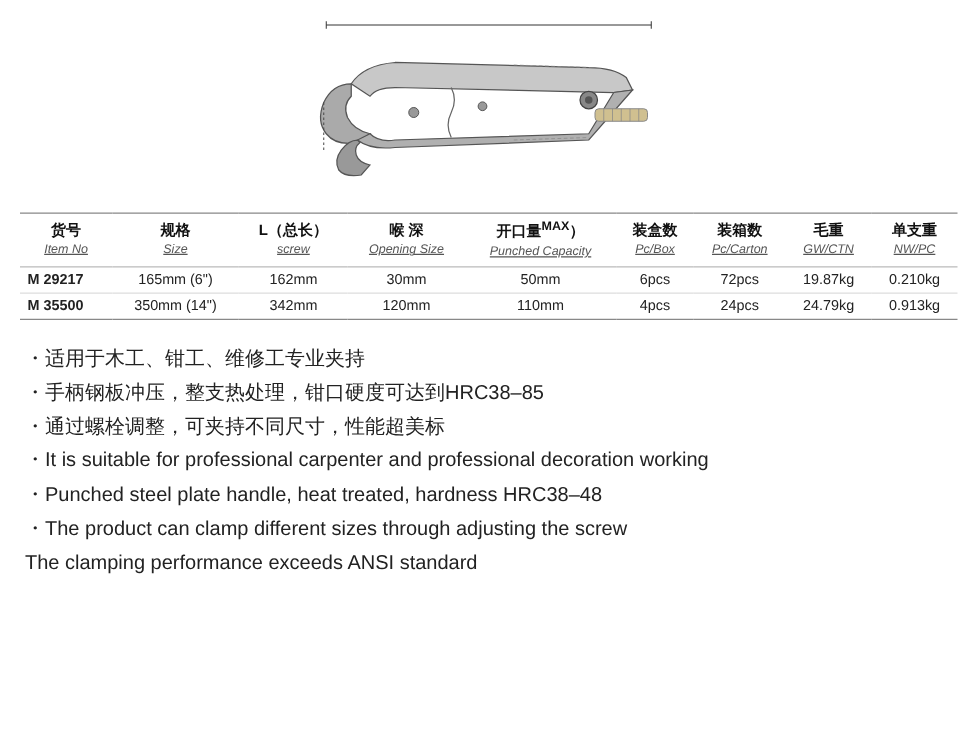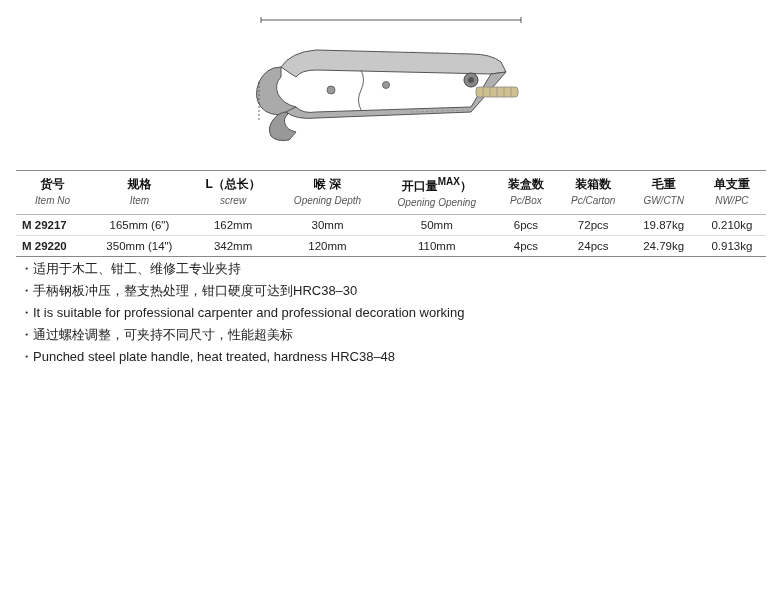--- a/index.html
+++ b/index.html
@@ -96,26 +96,27 @@
     .th-main {
       font-size: 12px;
       font-weight: bold;
       color: #111;
     }
 
     .th-sub {
       font-size: 10px;
       color: #555;
       font-style: italic;
+      text-decoration: underline;
     }
 
     
     .features-section {
-      margin-top: 1px;
-      font-size: 13px;
+      margin-top: 18px;
+      font-size: 16px;
       line-height: 1.7;
       color: #222;
     }
 
     .features-section p {
       padding-left: 4px;
     }
 
     .features-section p::before {
       content: '・';
@@ -178,33 +179,33 @@
   <div class="table-section">
     <table>
       <thead>
         <tr>
           <th>
             <span class="th-main">货号</span><br>
             <span class="th-sub">Item No</span>
           </th>
           <th>
             <span class="th-main">规格</span><br>
-            <span class="th-sub">Item</span>
+            <span class="th-sub">Size</span>
           </th>
           <th>
             <span class="th-main">L（总长）</span><br>
             <span class="th-sub">screw</span>
           </th>
           <th>
             <span class="th-main">喉 深</span><br>
-            <span class="th-sub">Opening Depth</span>
+            <span class="th-sub">Opening Size</span>
           </th>
           <th>
             <span class="th-main">开口量<sup>MAX</sup>）</span><br>
-            <span class="th-sub">Opening Opening</span>
+            <span class="th-sub">Punched Capacity</span>
           </th>
           <th>
             <span class="th-main">装盒数</span><br>
             <span class="th-sub">Pc/Box</span>
           </th>
           <th>
             <span class="th-main">装箱数</span><br>
             <span class="th-sub">Pc/Carton</span>
           </th>
           <th>
@@ -223,35 +224,37 @@
     <td>165mm (6")</td>
     <td>162mm</td>
     <td>30mm</td>
     <td>50mm</td>
     <td>6pcs</td>
     <td>72pcs</td>
     <td>19.87kg</td>
     <td>0.210kg</td>
   </tr>
           <tr>
-    <td>M 29220</td>
+    <td>M 35500</td>
     <td>350mm (14")</td>
     <td>342mm</td>
     <td>120mm</td>
     <td>110mm</td>
     <td>4pcs</td>
     <td>24pcs</td>
     <td>24.79kg</td>
     <td>0.913kg</td>
   </tr>
         </tbody>
     </table>
   </div>
 
   <div class="features-section" id="features-list">
   <p>适用于木工、钳工、维修工专业夹持</p>
-      <p>手柄钢板冲压，整支热处理，钳口硬度可达到HRC38–30</p>
+      <p>手柄钢板冲压，整支热处理，钳口硬度可达到HRC38–85</p>
+      <p>通过螺栓调整，可夹持不同尺寸，性能超美标</p>
       <p>It is suitable for professional carpenter and professional decoration working</p>
-      <p>通过螺栓调整，可夹持不同尺寸，性能超美标</p>
       <p>Punched steel plate handle, heat treated, hardness HRC38–48</p>
+      <p>The product can clamp different sizes through adjusting the screw</p>
+      <p class="no-dot">The clamping performance exceeds ANSI standard</p>
     </div>
 
 </div>
 
 </body></html>

